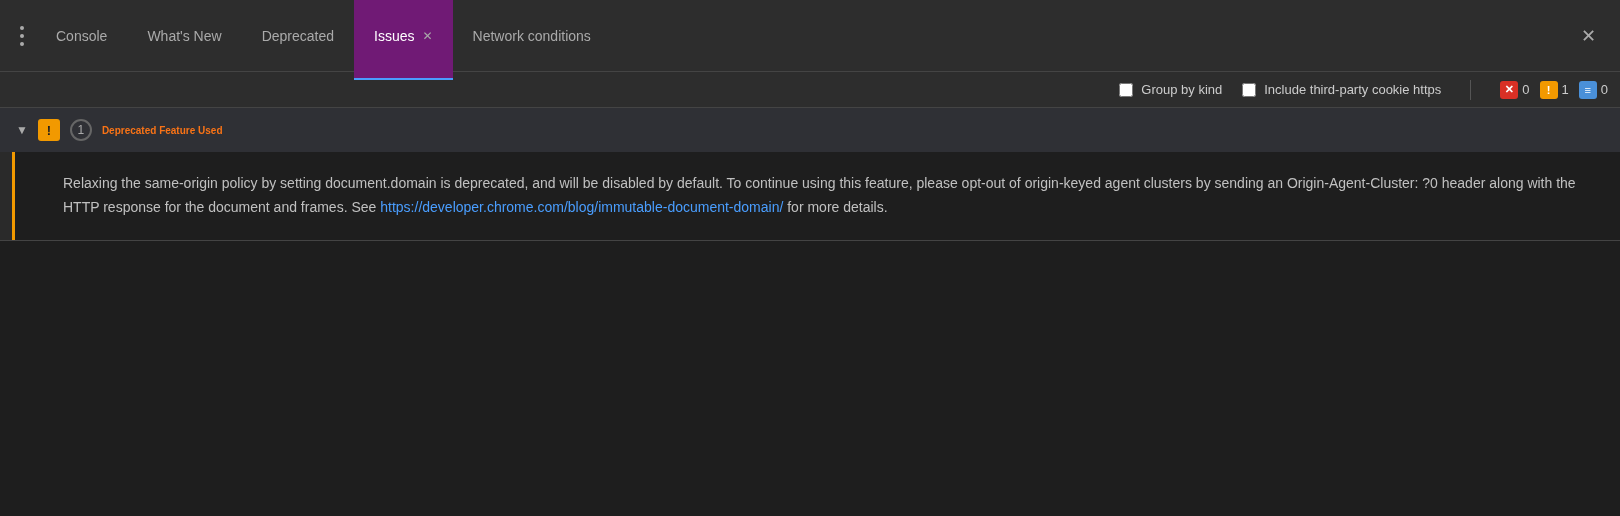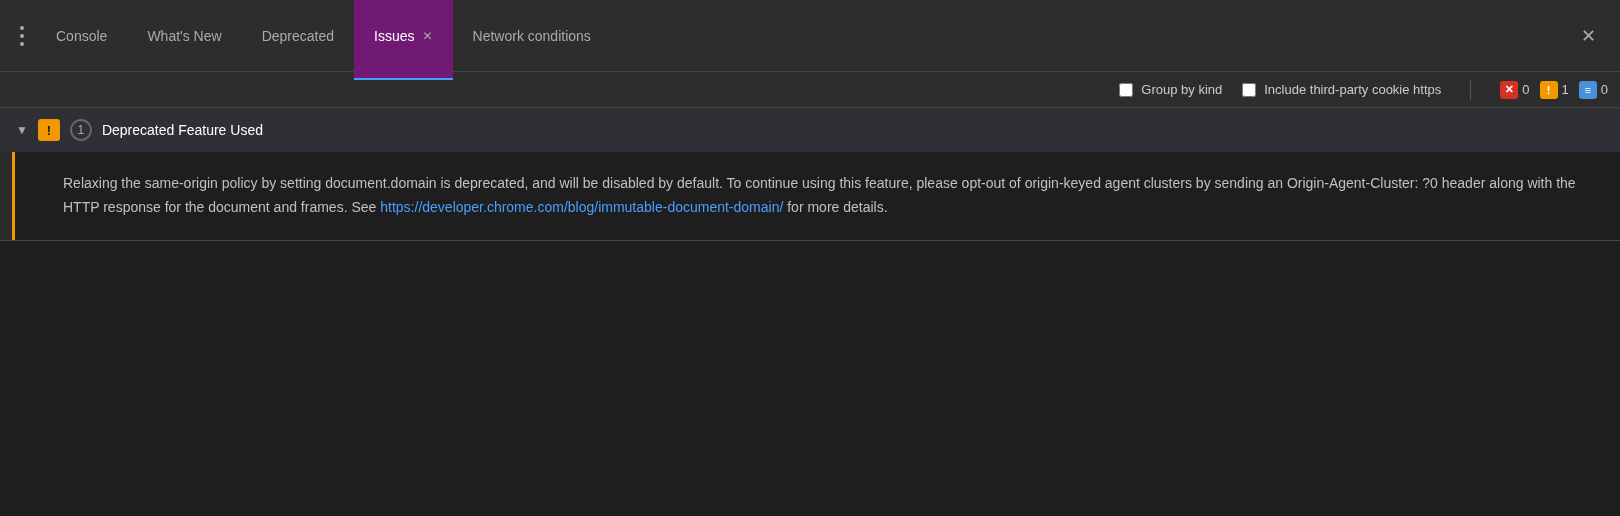--- a/index.html
+++ b/index.html
@@ -197,23 +197,23 @@
       border-radius: 50%;
       border: 2px solid #666;
       display: flex;
       align-items: center;
       justify-content: center;
       font-size: 12px;
       color: #aaa;
     }
 
     .issue-title {
-      font-size: 14px;
-      font-weight: 400;
-      color: #ffffff;
+      font-size: 10px;
+      font-weight: 700;
+      color: #f97316;
     }
 
     
     .issue-content {
       padding: 20px 28px 20px 48px;
       border-left: 3px solid #f29900;
       margin-left: 12px;
       background: #1e1e1e;
     }
 

